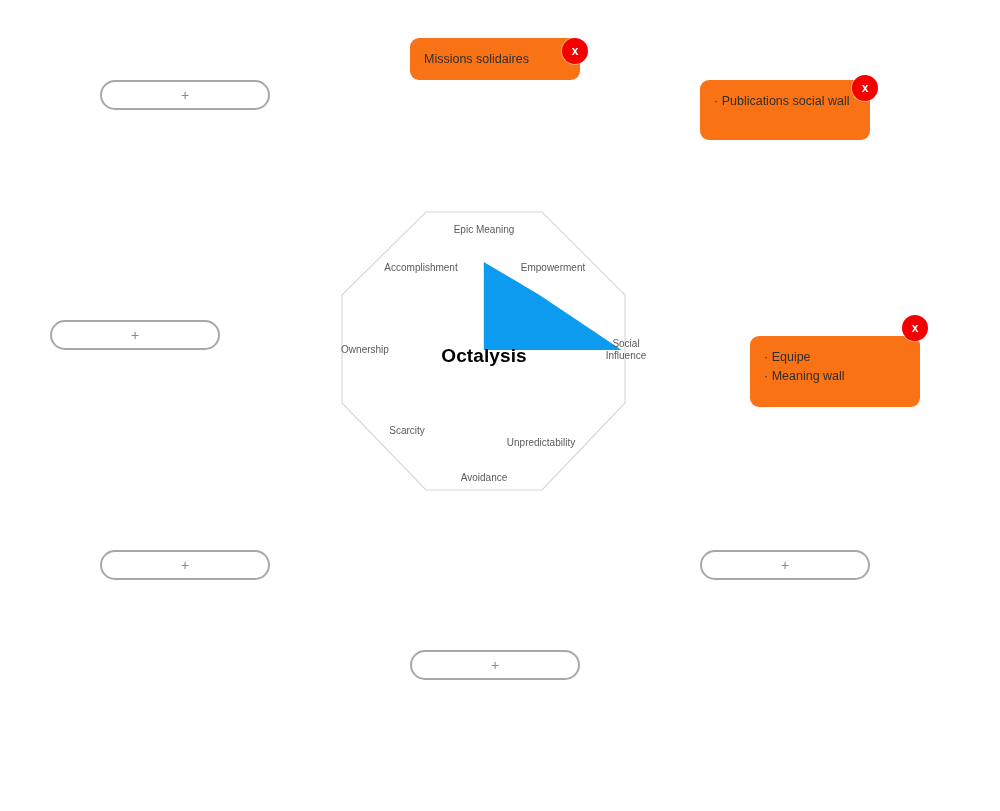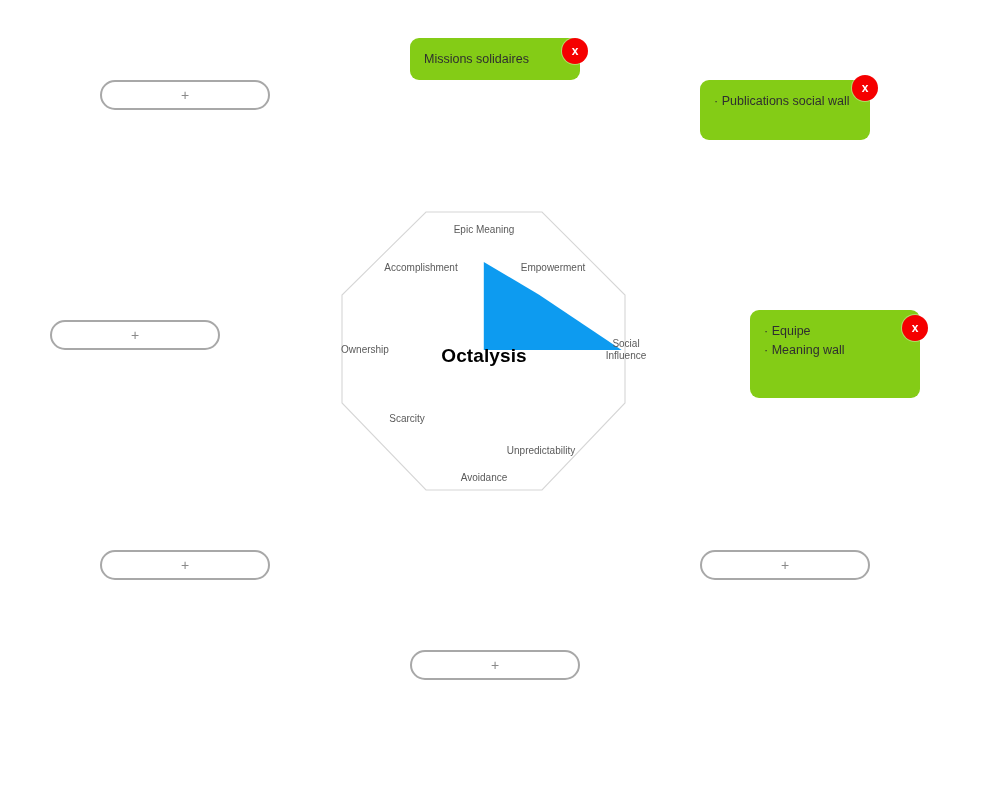--- a/index.html
+++ b/index.html
@@ -84,21 +84,21 @@
     font-size: 14px;
     color: #8a8a8a;
     line-height: 1;
     font-family: "Liberation Sans", sans-serif;
   }
 
   
   .note-card {
     position: absolute;
     box-sizing: border-box;
-    background: #84cc16;
+    background: #f97316;
     border-radius: 9px;
     padding: 12px 14px;
     font-size: 12.5px;
     color: #2f2f2f;
     line-height: 1.5;
     cursor: pointer;
   }
   .note-card .note-line {
     display: block;
     white-space: pre-wrap;
@@ -136,23 +136,23 @@
     <svg width="360" height="330" viewBox="330 175 360 330">
       <polygon class="octagon-outline" points="426,212 542,212 625,295 625,403 542,490 426,490 342,403 342,295"></polygon>
       <polygon class="octagon-overlay" fill="#0d9bf0" points="483.8,262.1 539.1,294.7 621.6,350.0 483.8,350.0 483.8,350.0 483.8,350.0 483.8,350.0 483.8,350.0"></polygon>
     </svg>
 
     <div class="octalysis-core">
       <div class="axis-label" style="left:154px; top:55px;">Epic Meaning</div>
       <div class="axis-label" style="left:223px; top:93px;">Empowerment</div>
       <div class="axis-label" style="left:256px; top:175px;margin-left:40px;">Social
 Influence</div>
-      <div class="axis-label" style="left:211px; top:276px;">Unpredictability</div>
+      <div class="axis-label" style="left:211px; top:268px;">Unpredictability</div>
       <div class="axis-label" style="left:154px; top:303px;">Avoidance</div>
-      <div class="axis-label" style="left:77px; top:244px;">Scarcity</div>
+      <div class="axis-label" style="left:77px; top:256px;">Scarcity</div>
       <div class="axis-label" style="left:35px; top:175px;">Ownership</div>
       <div class="axis-label" style="left:91px; top:93px;">Accomplishment</div>
 
       <div class="center-title">Octalysis</div>
     </div>
   </div>
 
   <div class="add-pill" style="left:100px; top:80px; width:170px; height:30px;">
     <span class="plus-glyph">+</span>
   </div>
@@ -180,21 +180,21 @@
     <span>x</span>
   </div>
 
   <div class="note-card bulleted" style="left:700px; top:80px; width:170px; height:60px;">
     <span class="note-line">Publications social wall</span>
   </div>
   <div class="close-badge" style="left:852px; top:75px;">
     <span>x</span>
   </div>
 
-  <div class="note-card bulleted" style="left:750px; top:310px; width:170px; height:88px;">
+  <div class="note-card bulleted" style="left:750px; top:336px; width:170px; height:71px;">
     <span class="note-line">Equipe</span>
     <span class="note-line">Meaning wall</span>
   </div>
   <div class="close-badge" style="left:902px; top:315px;">
     <span>x</span>
   </div>
 
 </div>
 
 </body></html>

